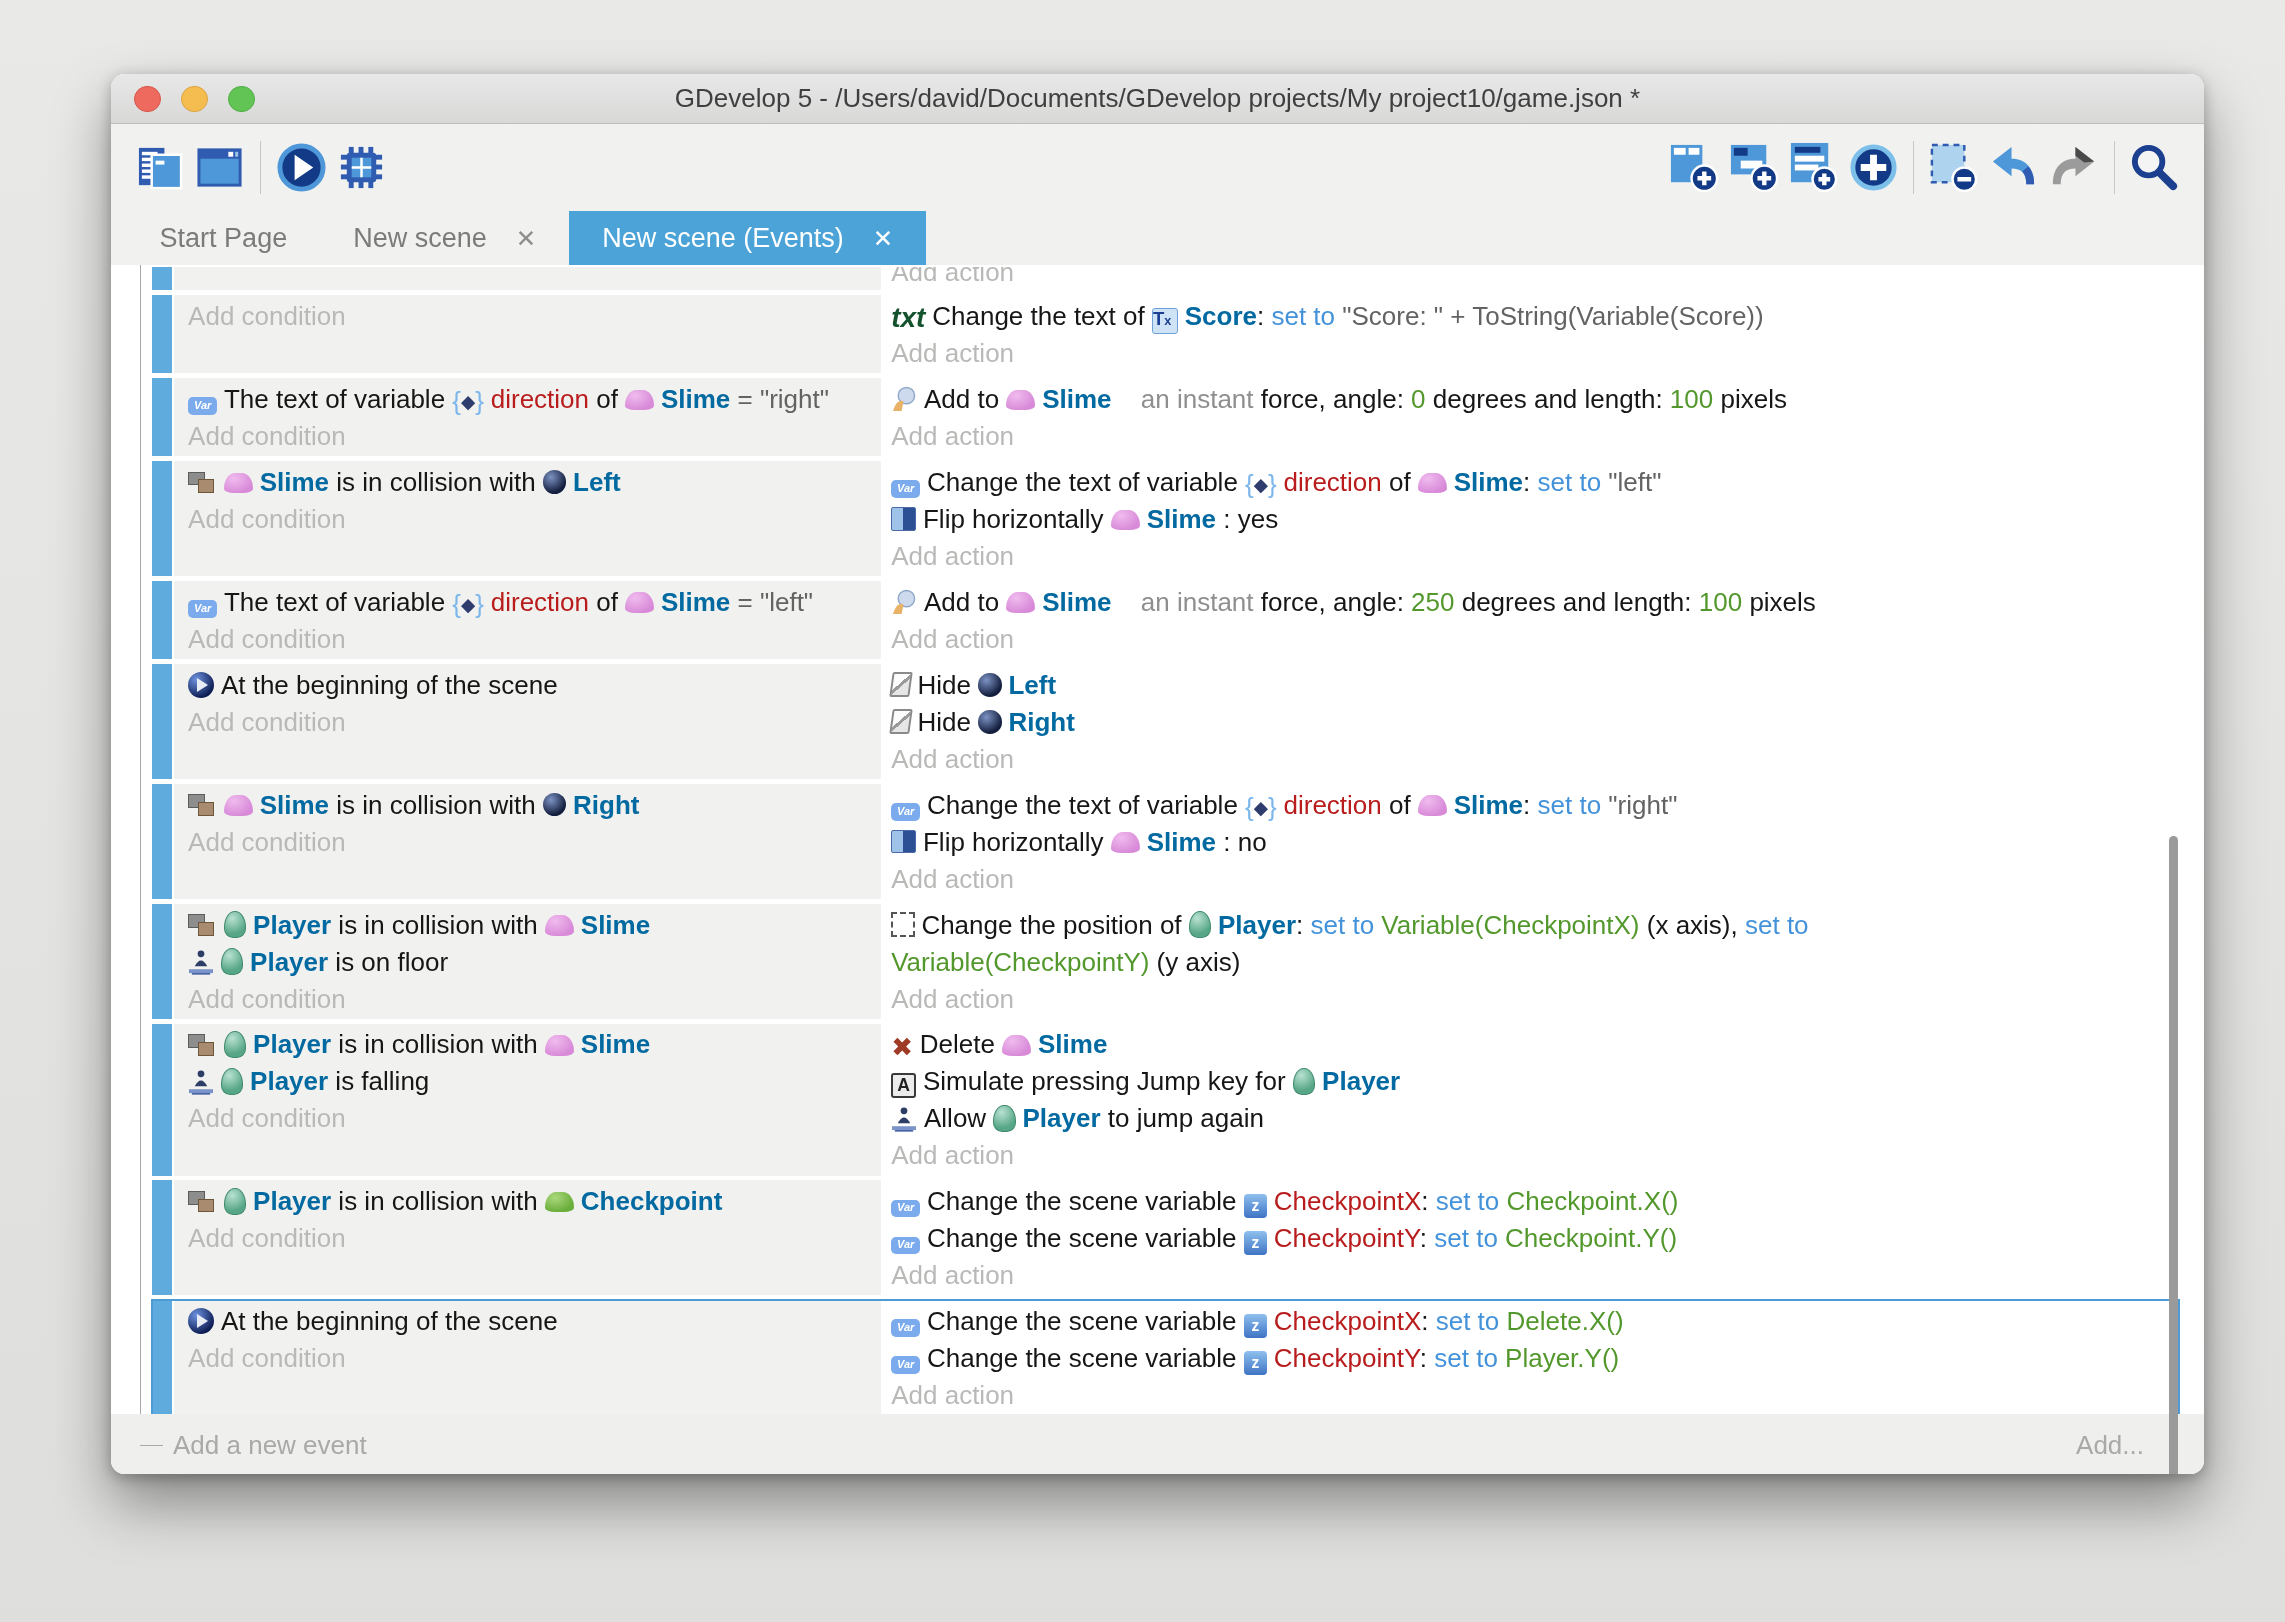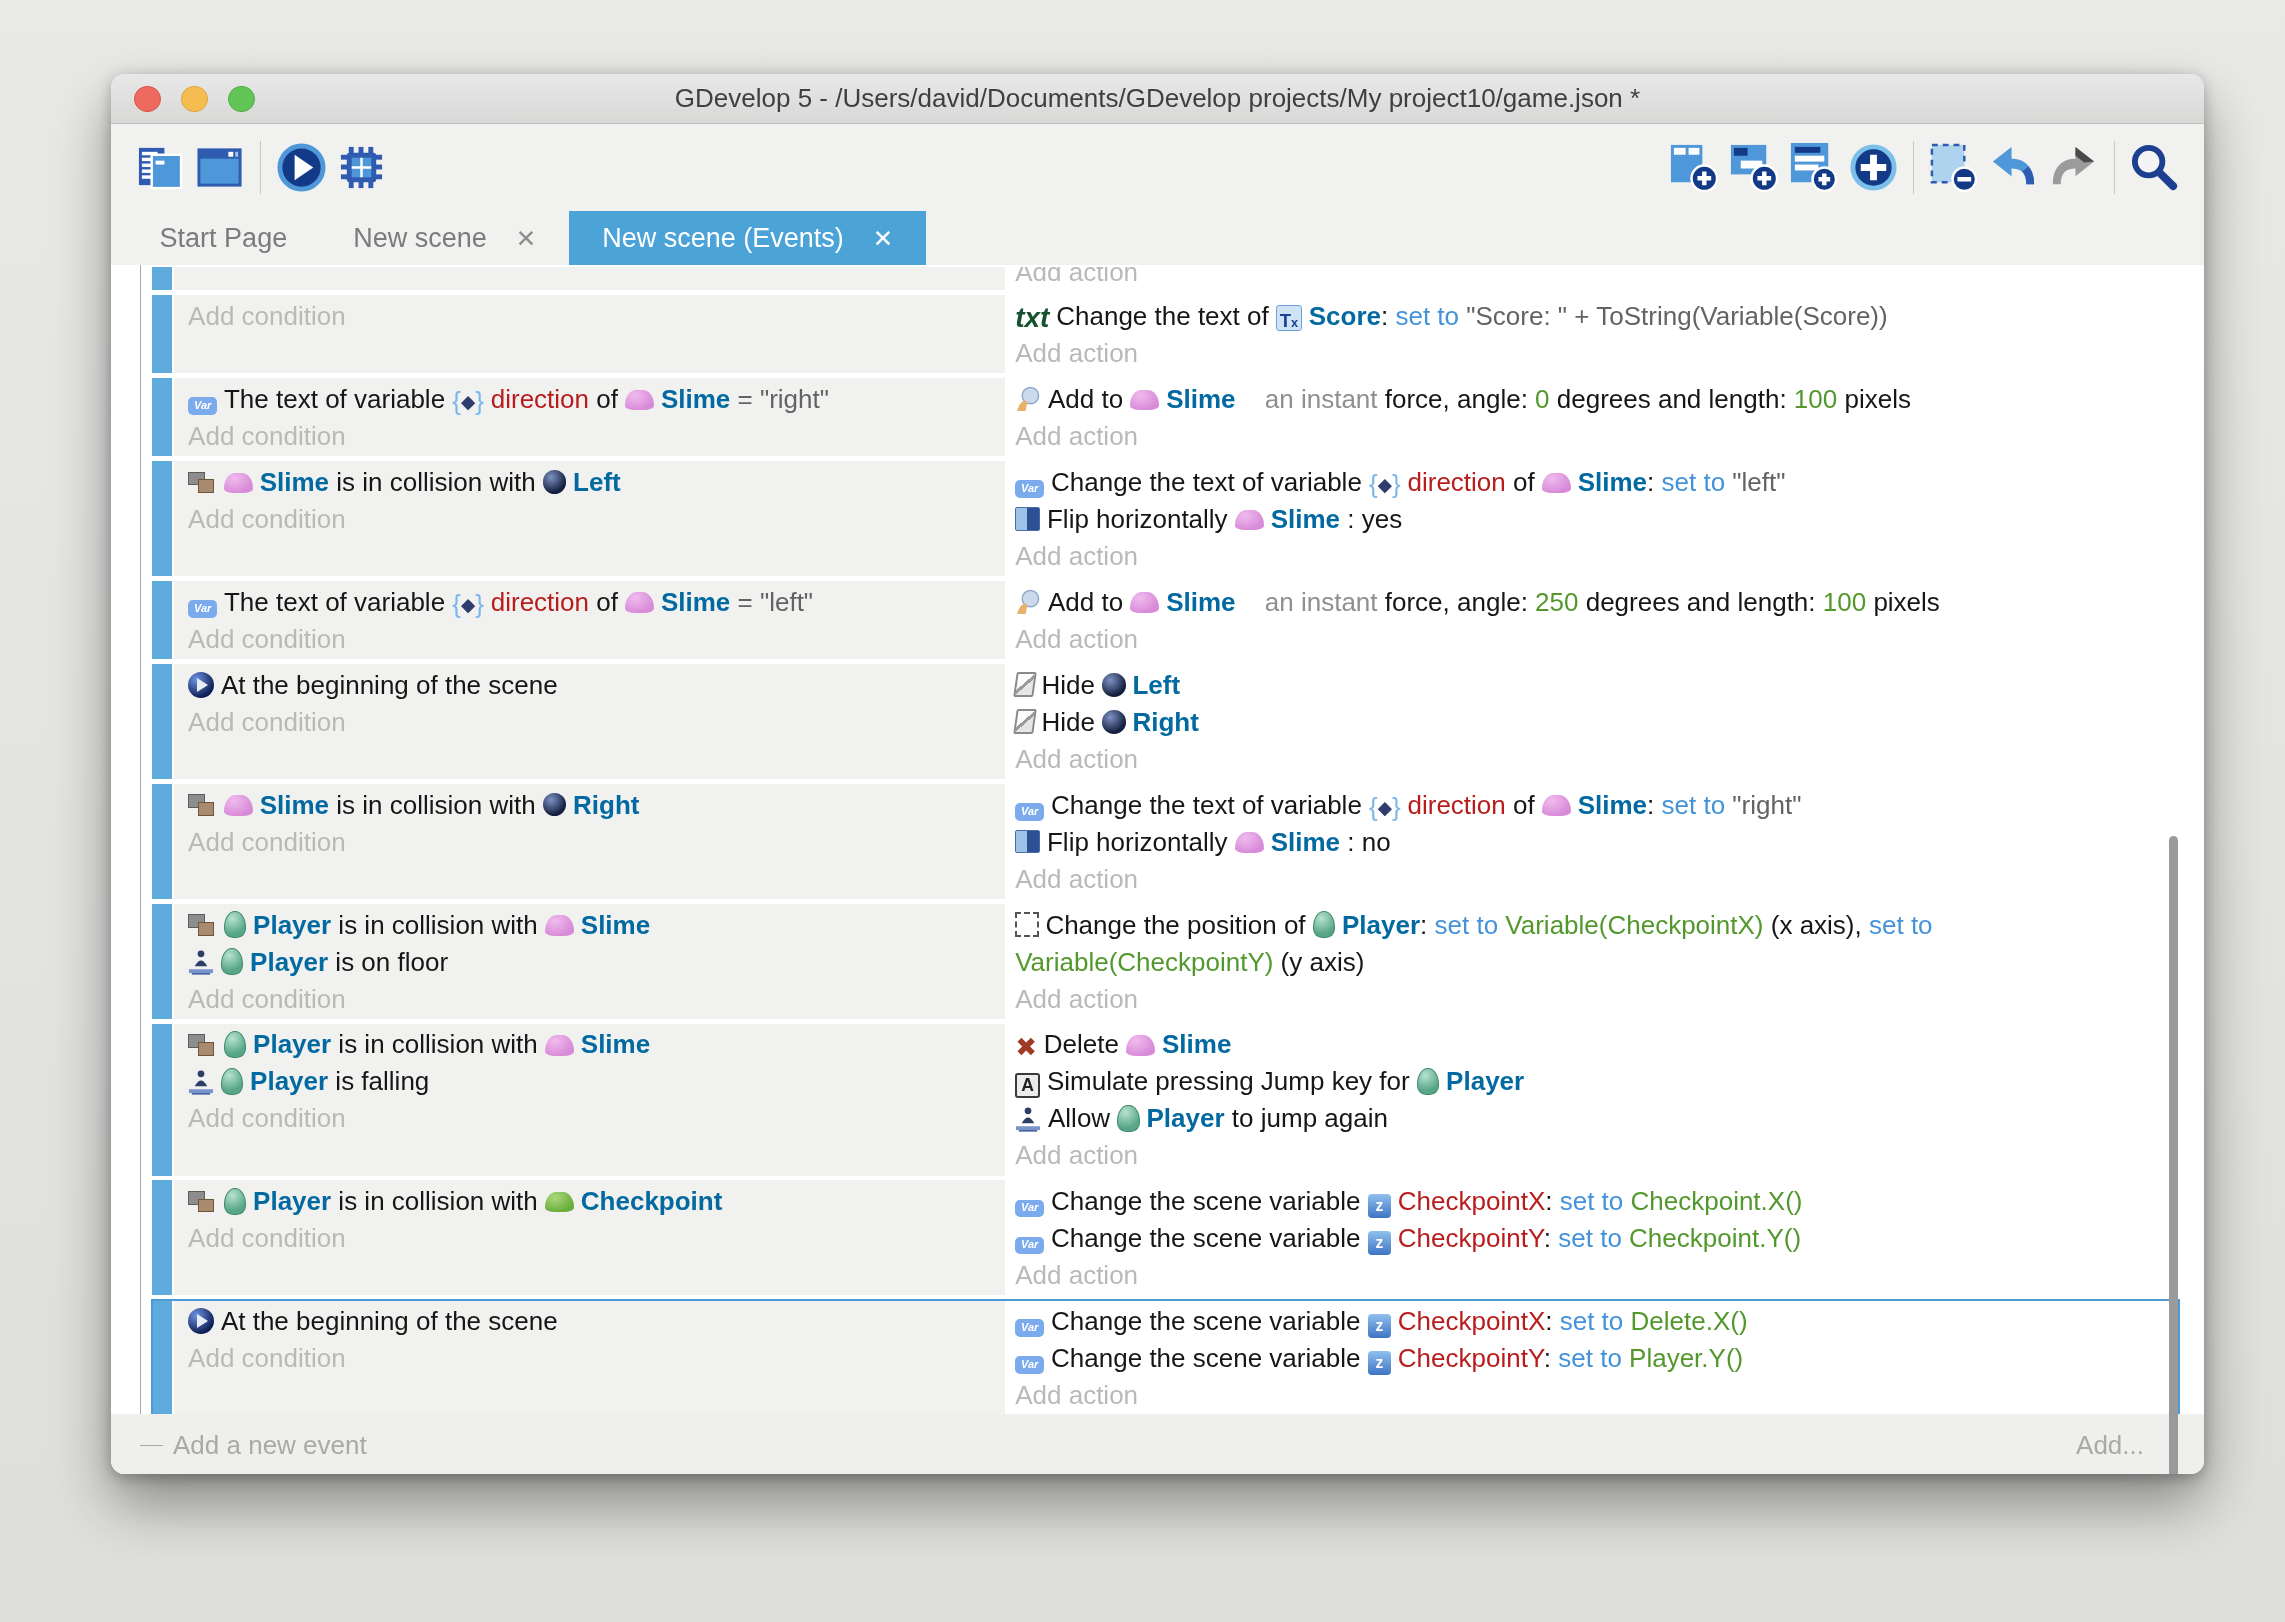--- a/index.html
+++ b/index.html
@@ -32,21 +32,21 @@
   .tab.active .tabx{color:#fff;}
   
   .events-panel{position:relative;height:1211px;background:#fff;}
   .rail{position:absolute;left:29px;top:0;width:1px;height:1180px;background:#a8a8a6;}
   .events-list{position:relative;height:1149px;overflow:hidden;padding:2px 25px 0 41px;box-sizing:border-box;}
   .event{display:flex;position:relative;margin-bottom:4.9px;overflow:hidden;}
   .event::before{content:"";position:absolute;left:-11.7px;top:50%;width:11.7px;height:1px;background:#a8a8a6;}
   .event.partial::before{display:none;}
   .event.selected{outline:2px solid #4d9ad4;outline-offset:-1px;}
   .bar{width:19.5px;flex:none;background:#5fabdd;margin-right:2.9px;}
-  .cond{width:831px;flex:none;background:#f1f1ef;padding:2.9px 5.9px 0 13.7px;box-sizing:border-box;overflow:hidden;}
+  .cond{width:707px;flex:none;background:#f1f1ef;padding:2.9px 5.9px 0 13.7px;box-sizing:border-box;overflow:hidden;}
   .act{flex:1;background:#fff;padding:2.9px 7.8px 0 9.8px;overflow:hidden;}
   .event.partial .act .line{margin-top:-15.6px;}
   .line{line-height:37px;font-size:26px;color:#161616;white-space:nowrap;}
   .line.wrap{white-space:normal;}
   .tk.plain{color:#161616;}
   .tk.object{color:#0369a1;font-weight:bold;}
   .tk.link{color:#4493da;}
   .tk.var{color:#b91c1c;}
   .tk.expr{color:#53982c;}
   .tk.str{color:#636363;}
@@ -75,21 +75,21 @@
     background:radial-gradient(circle at 36% 26%,#b9e2d2,#57a687 68%);border:1px solid #3f8a6d;box-sizing:border-box;}
   .coll{display:inline-block;width:29px;height:25px;position:relative;}
   .coll b{position:absolute;left:0;top:2px;width:14.6px;height:11.7px;background:#8d8d8d;border:1.5px solid #5c5c5c;}
   .coll u{position:absolute;left:9.8px;top:9.8px;width:14.6px;height:11.7px;background:#a98c6f;border:1.5px solid #6d5639;}
   .begin{display:inline-block;width:26px;height:26px;border-radius:50%;position:relative;
     background:radial-gradient(circle at 32% 28%,#6e92e0,#0e1e55 72%);}
   .begin b{position:absolute;left:8.8px;top:5.9px;width:0;height:0;border-left:11.7px solid #e8ecf5;
     border-top:7.3px solid transparent;border-bottom:7.3px solid transparent;}
   .txti{font-style:italic;color:#14532d;font-size:28px;font-weight:bold;}
   .txb{display:inline-block;width:26px;height:26px;background:#cfe3f6;border:1.5px solid #6fa1d8;
-    border-radius:2.9px;color:#1c3f94;font-weight:bold;font-size:18.5px;text-align:center;line-height:30px;box-sizing:border-box;}
+    border-radius:2.9px;color:#1c3f94;font-weight:bold;font-size:18.5px;text-align:left;line-height:20px;box-sizing:border-box;}
   .txb i{font-style:normal;font-size:12.7px;}
   .hid{display:inline-block;width:19.5px;height:25px;border:2px solid #8a8a8a;border-radius:2px;
     background:linear-gradient(135deg,#fcfcfc 44%,#9a9a9a 44% 56%,#e6e6e6 56%);transform:skewX(-8deg);box-sizing:border-box;}
   .flp{display:inline-block;width:25px;height:23.4px;border:1.5px solid #4a6aa8;border-radius:2px;
     background:linear-gradient(90deg,#9ec2e8 50%,#2d4f94 50%);box-sizing:border-box;}
   .posq{display:inline-block;width:23.4px;height:25px;border:2px dashed #555;background:#fff;box-sizing:border-box;}
   .delx{color:#9e3a26;font-size:26px;font-weight:bold;}
   .keyb{display:inline-block;width:25px;height:25px;border:2.4px solid #3a3a3a;background:#ececec;color:#222;
     font-weight:bold;font-size:17.6px;text-align:center;line-height:20.5px;border-radius:2.9px;box-sizing:border-box;}
 </style>

